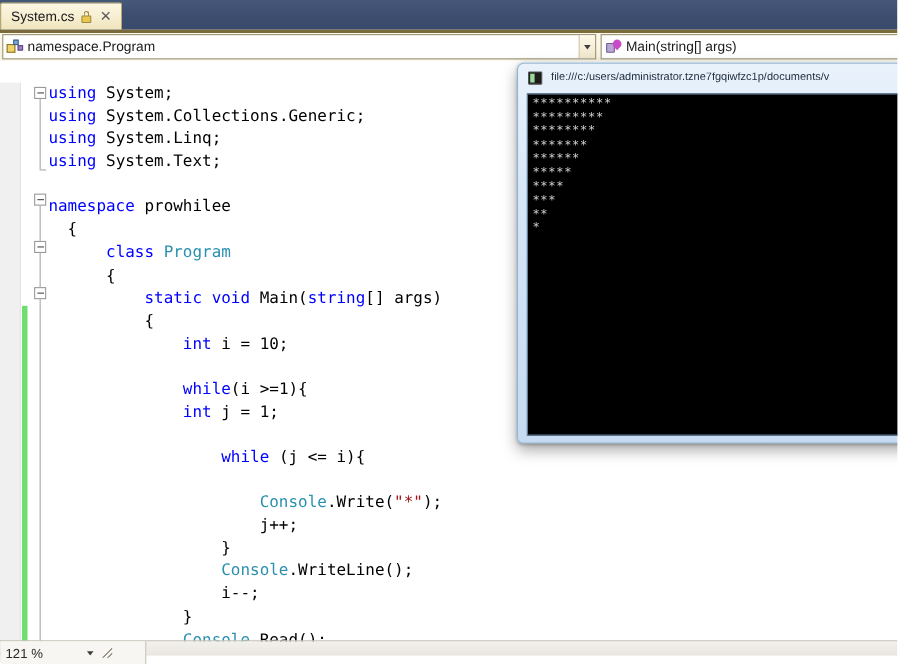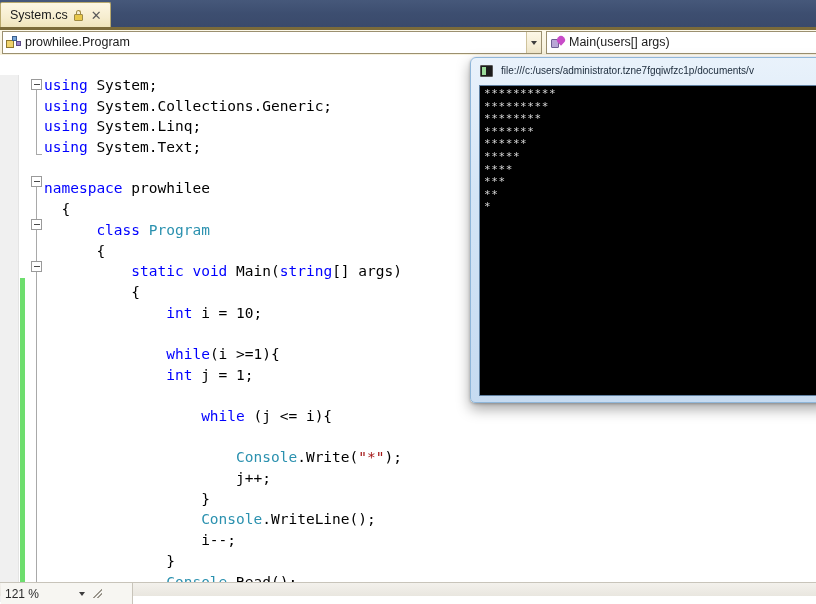--- a/index.html
+++ b/index.html
@@ -390,32 +390,32 @@
   </div>
 
   <div class="navbar">
     <div class="nav-combo left">
       <div class="nav-combo-inner">
         <span class="class-icon">
           <span class="sq1"></span>
             <span class="sq2"></span>
             <span class="sq3"></span>
         </span>
-        <span class="nav-text">prowhilee.Program</span>
+        <span class="nav-text">namespace.Program</span>
       </div>
       <div class="nav-arrow"></div>
     </div>
 
     <div class="nav-combo right">
       <div class="nav-combo-inner">
         <span class="method-icon">
           <span class="cube"></span>
             <span class="mark"></span>
         </span>
-        <span class="nav-text">Main(users[] args)</span>
+        <span class="nav-text">Main(string[] args)</span>
       </div>
     </div>
   </div>
 
   <div class="editor">
     <div class="indicator-margin"></div>
     <div class="change-bar"></div>
 
     <div class="outline-margin">
 

